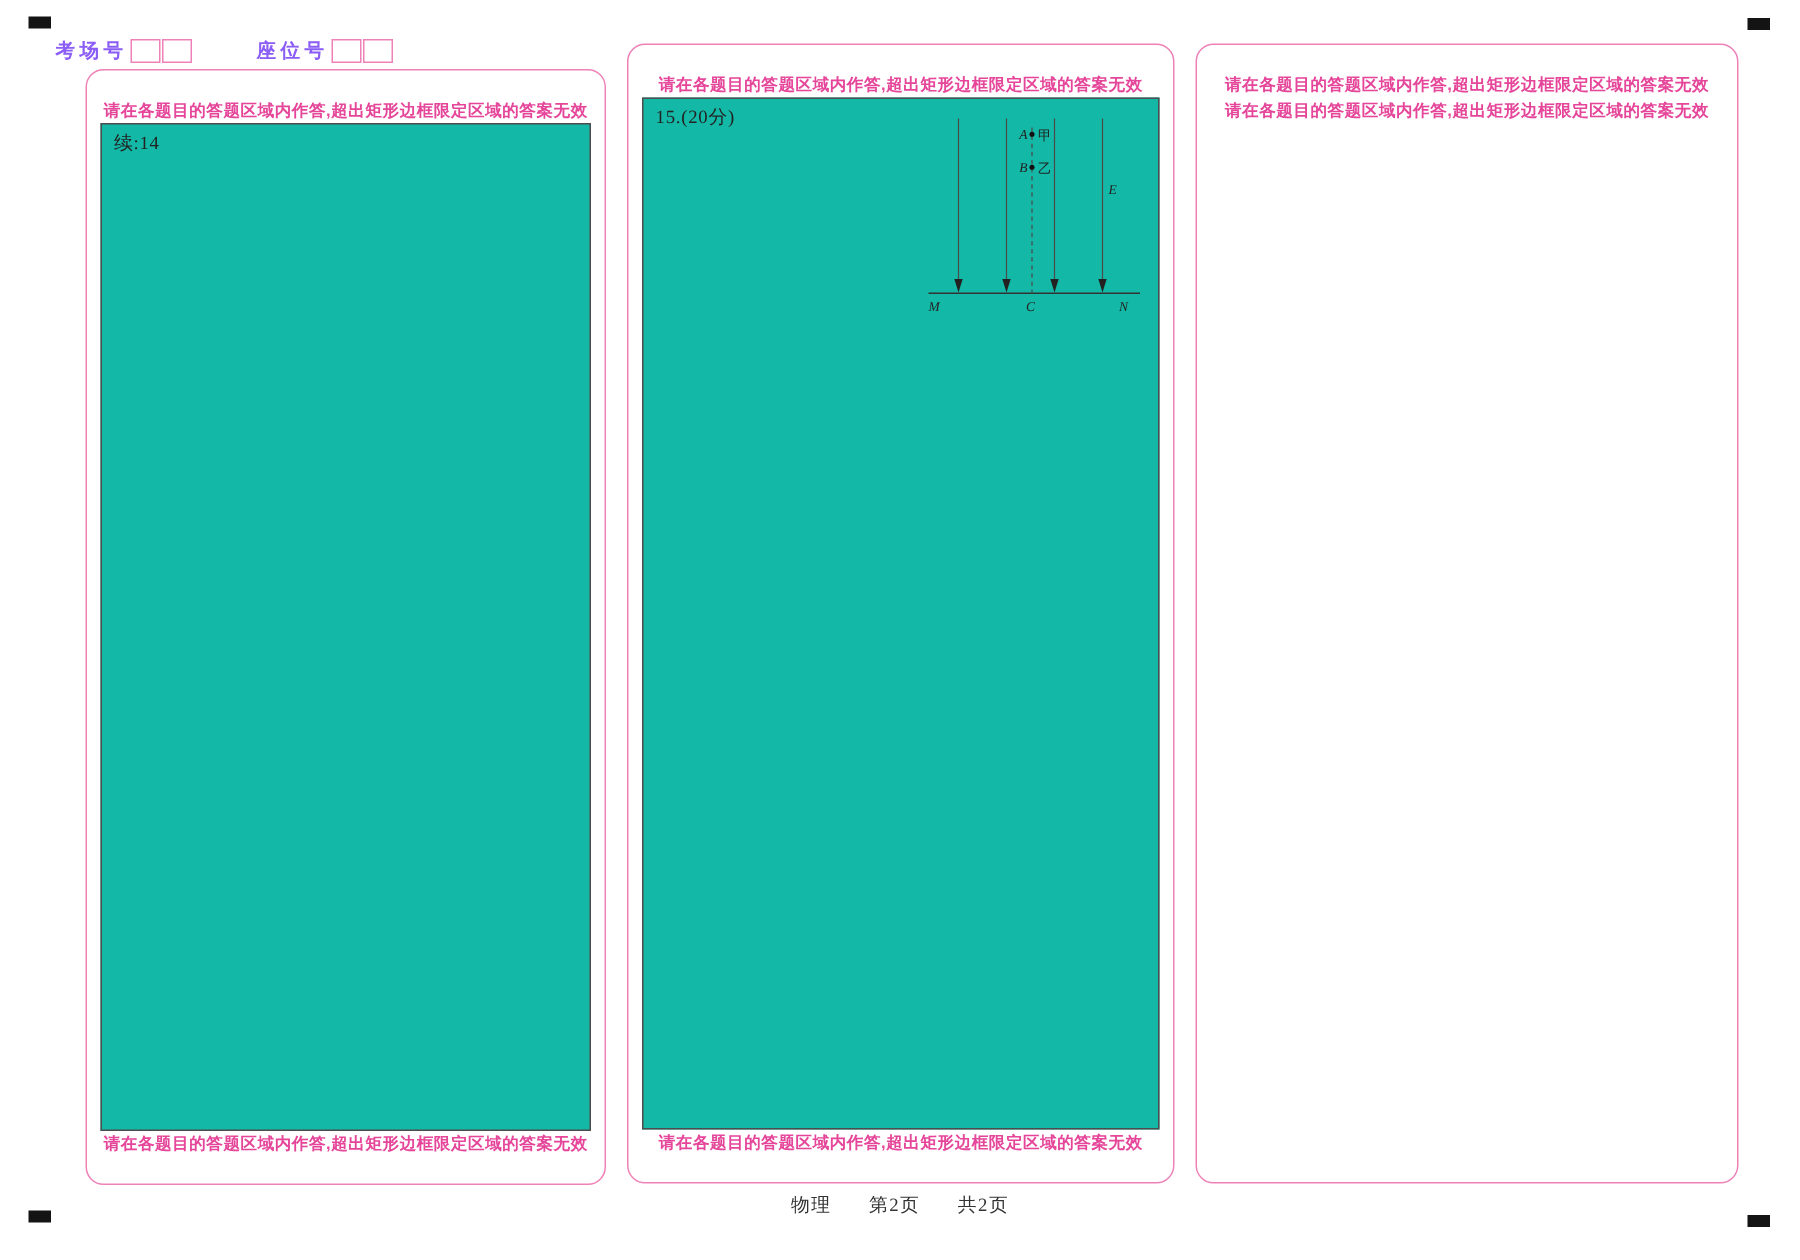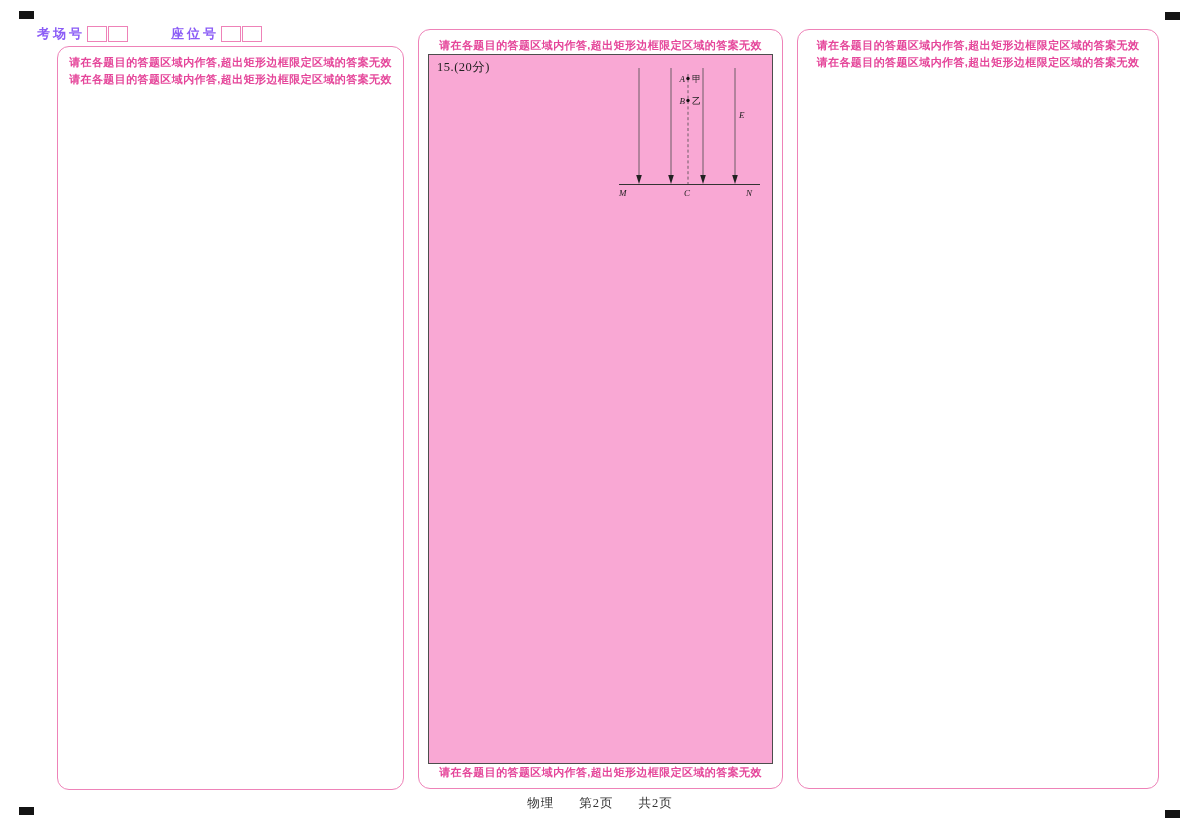--- a/index.html
+++ b/index.html
@@ -16,28 +16,28 @@
   
   .idrow { position:absolute; left:37px; top:25px; height:18px; display:flex; align-items:center; }
   .idlabel { font-weight:bold; font-size:13px; letter-spacing:3px; color:#8b5cf6; white-space:nowrap; }
   .idboxes { display:flex; margin-left:2px; }
   .idbox { width:20px; height:16px; border:1px solid var(--pinkB); background:#fff; margin-right:1px; }
   .seatgap { width:42px; }
 
   
   :root { --pink:#e5469a; --pinkB:#ee82b8; --frame:#4d4d4d; }
   .column { position:absolute; border:1.5px solid var(--pinkB); border-radius:12px;
-            display:flex; flex-direction:column; padding:7px 9px; background:#fff; }
+            display:flex; flex-direction:column; padding:18px 9px; background:#fff; }
   .col1 { left:57px;  top:46px; width:347px; height:744px; }
   .col2 { left:418px; top:29px; width:365px; height:760px; }
   .col3 { left:797px; top:29px; width:362px; height:760px; }
   .warn { flex:0 0 17px; display:flex; align-items:center; justify-content:center;
           font-family:"Liberation Sans", sans-serif; font-weight:bold; font-size:11px;
           letter-spacing:0.4px; color:var(--pink); white-space:nowrap; overflow:hidden; }
-  .inner { flex:1 1 auto; border:1px solid var(--frame); background:#f9a8d4; position:relative; }
+  .inner { flex:1 1 auto; border:1px solid var(--frame); background:#14b8a6; position:relative; }
   .note { position:absolute; left:8px; top:4px; font-size:12.5px; color:#222; letter-spacing:0.5px; }
 
   
   .diagram { position:absolute; left:185px; top:11px; width:152px; height:140px; }
   .diagram text { font-size:9px; fill:#222; font-family:"Liberation Serif", serif; }
   .diagram .it { font-style:italic; }
 
   
   .footer { position:absolute; left:0; top:795px; width:1200px; display:flex;
             justify-content:center; gap:25px; font-size:12.5px; color:#333; letter-spacing:1px; }
@@ -59,20 +59,23 @@
   <span class="seatgap"></span>
   <span class="idlabel">座位号</span>
   <span class="idboxes">
     <span class="idbox"></span>
     <span class="idbox"></span>
   </span>
 </div>
 
 <div class="column col1">
   <div class="warn">请在各题目的答题区域内作答,超出矩形边框限定区域的答案无效</div>
+  <div class="inner">
+    <span class="note">续:14</span>
+  </div>
   <div class="warn">请在各题目的答题区域内作答,超出矩形边框限定区域的答案无效</div>
 </div>
 
 <div class="column col2">
   <div class="warn">请在各题目的答题区域内作答,超出矩形边框限定区域的答案无效</div>
   <div class="inner">
     <span class="note">15.(20分)</span>
     <svg class="diagram" viewBox="0 0 152 140" xmlns="http://www.w3.org/2000/svg">
 
       <g stroke="#4a4a4a" stroke-width="0.8">

